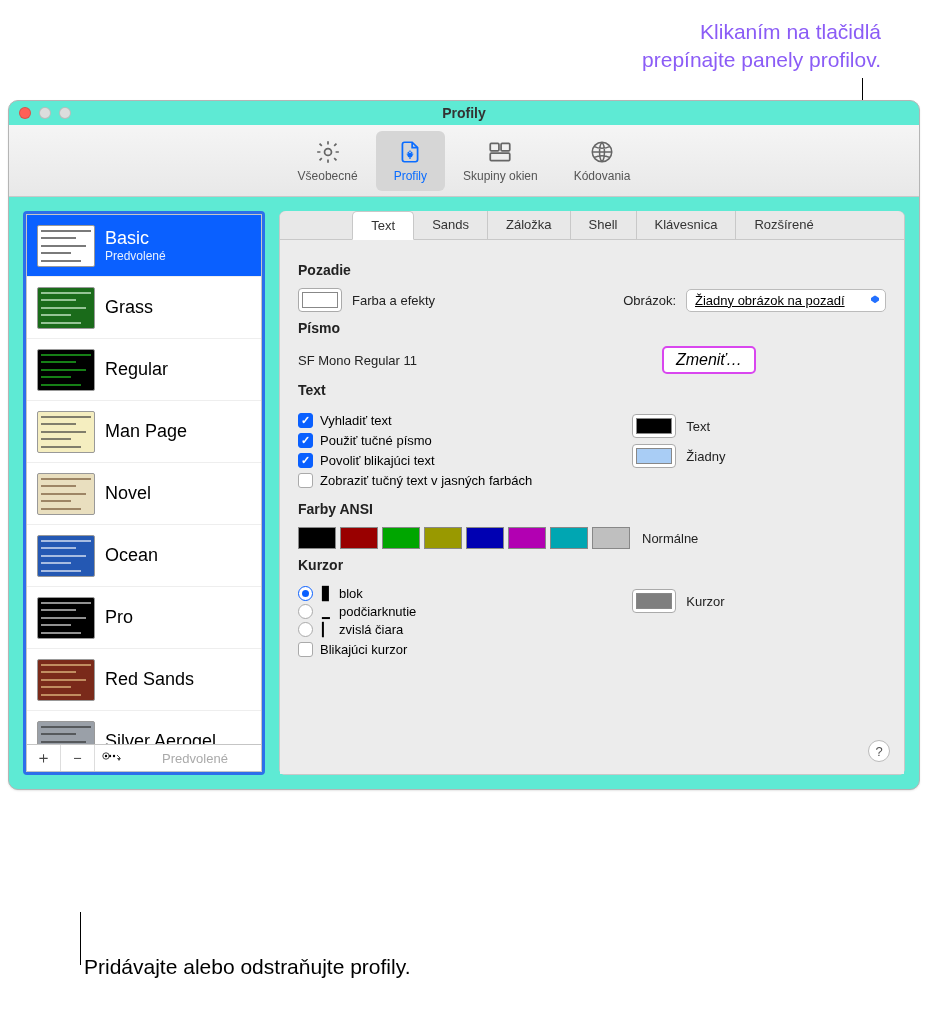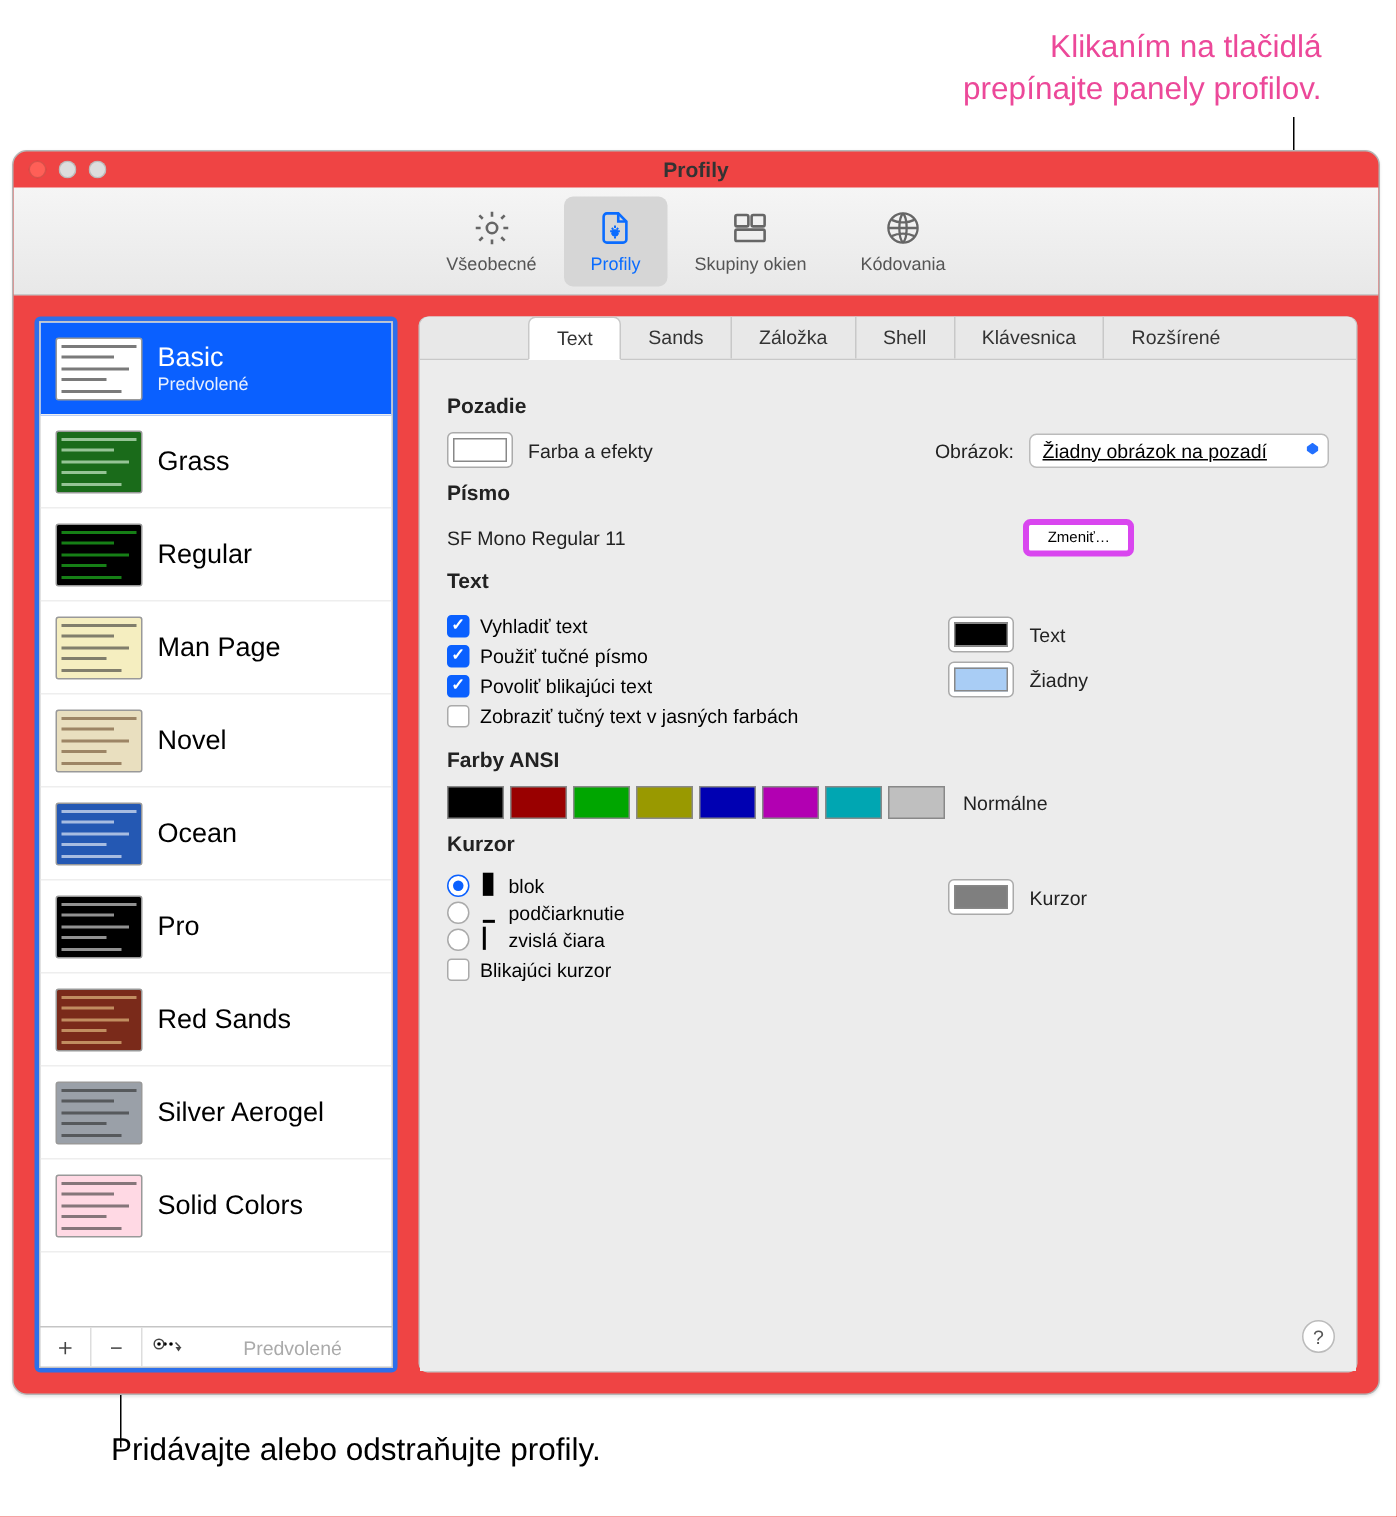--- a/index.html
+++ b/index.html
@@ -13,21 +13,21 @@
   color: #000;
 }
 .callout-top {
   position: absolute;
   top: 18px;
   left: 0;
   right: 50px;
   text-align: right;
   font-size: 21px;
   line-height: 1.35;
-  color: #ec4899;
+  color: #8b5cf6;
 }
 .callout-top-line {
   position: absolute;
   top: 78px;
   right: 68px;
   width: 1px;
   height: 156px;
   background: #000;
 }
 .callout-top-bracket {
@@ -37,39 +37,39 @@
   right: 68px;
   height: 10px;
   border-left: 1px solid #000;
   border-right: 1px solid #000;
   border-bottom: 1px solid #000;
   border-radius: 0 0 8px 8px;
 }
 .callout-bottom {
   position: absolute;
   top: 955px;
-  left: 74px;
+  left: 84px;
   font-size: 21px;
   color: #000;
 }
 .callout-bottom-line {
   position: absolute;
   top: 912px;
   left: 80px;
   width: 1px;
   height: 53px;
   background: #000;
 }
 .window {
   position: absolute;
   top: 100px;
   left: 8px;
   width: 912px;
-  height: 830px;
-  background: #ef4444;
+  height: 690px;
+  background: #5eead4;
   border: 1px solid #b5b5b5;
   border-radius: 10px;
   overflow: hidden;
   box-shadow: 0 1px 2px rgba(0,0,0,0.1);
 }
 .titlebar {
   height: 24px;
   display: flex;
   align-items: center;
   padding: 0 10px;
@@ -238,24 +238,25 @@
   top: 50%;
   width: 8px;
   height: 8px;
   transform: translateY(-60%);
   background: linear-gradient(#0a60ff,#0a60ff);
   clip-path: polygon(0 35%, 50% 0, 100% 35%, 100% 65%, 50% 100%, 0 65%);
   opacity: 0.9;
 }
 .btn {
   background: #fff;
-  border: 4px solid #d946ef;
+  border: 2px solid #d946ef;
   border-radius: 5px;
   padding: 3px 12px;
-  font-size: 10px;
+  font-size: 16px;
+  font-style: italic;
 }
 .checkbox-row { display: flex; align-items: center; gap: 7px; margin: 5px 0; font-size: 13px; }
 .checkbox {
   width: 15px;
   height: 15px;
   border-radius: 3px;
   border: 1px solid #aaa;
   background: #fff;
   display: inline-flex;
   align-items: center;

